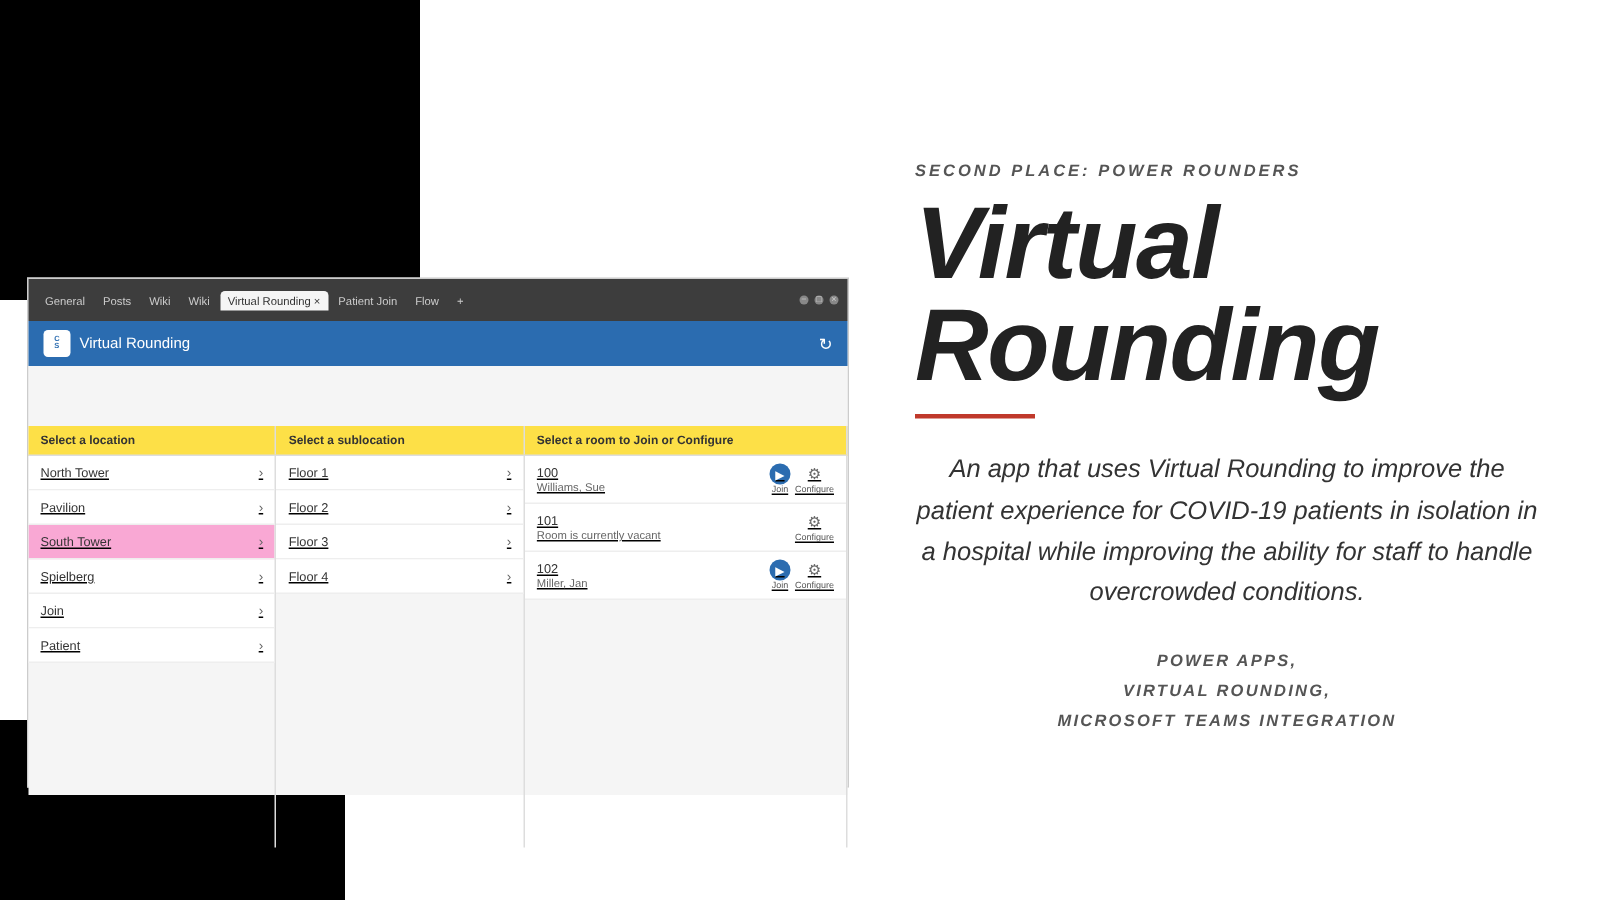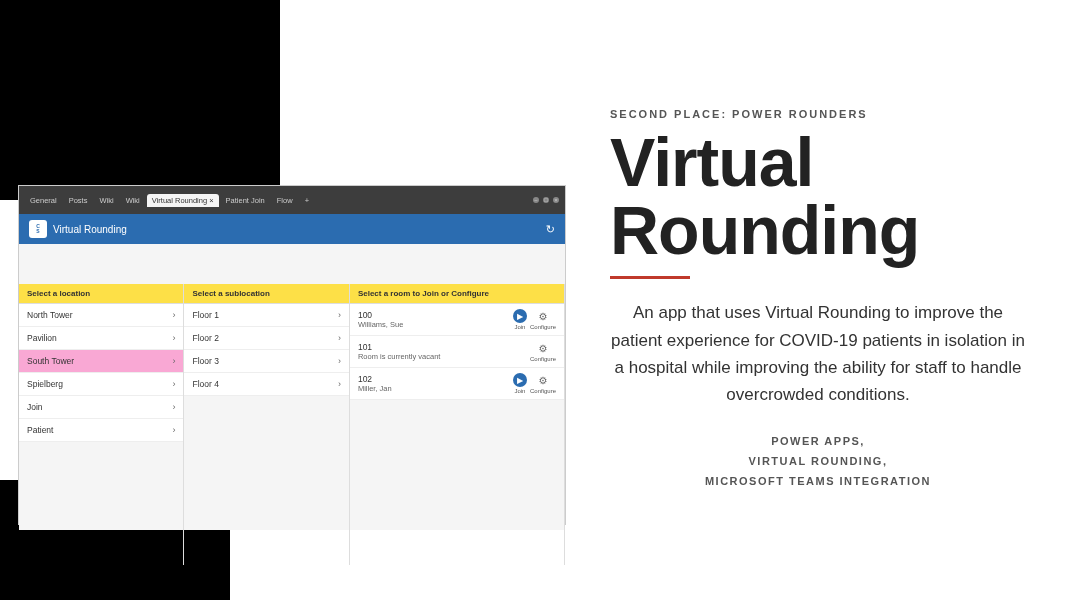--- a/index.html
+++ b/index.html
@@ -160,20 +160,21 @@
       color: #333;
       padding: 5px 8px;
       border-right: 1px solid #ddd;
     }
 
     
     .three-cols {
       display: grid;
       grid-template-columns: 1fr 1fr 1.3fr;
       height: calc(100% - 30px - 25px);
+      text-decoration: underline;
     }
 
     .col {
       border-right: 1px solid #ddd;
       overflow: hidden;
     }
 
     .list-item {
       display: flex;
       align-items: center;
@@ -259,20 +260,21 @@
       color: #555;
     }
 
     
     .right-panel {
       flex: 1;
       padding: 30px 40px 30px 30px;
       display: flex;
       flex-direction: column;
       justify-content: center;
+      font-style: italic;
     }
 
     .subtitle-text {
       font-size: 11px;
       font-weight: 600;
       color: #555;
       letter-spacing: 2px;
       text-transform: uppercase;
       margin-bottom: 8px;
     }

